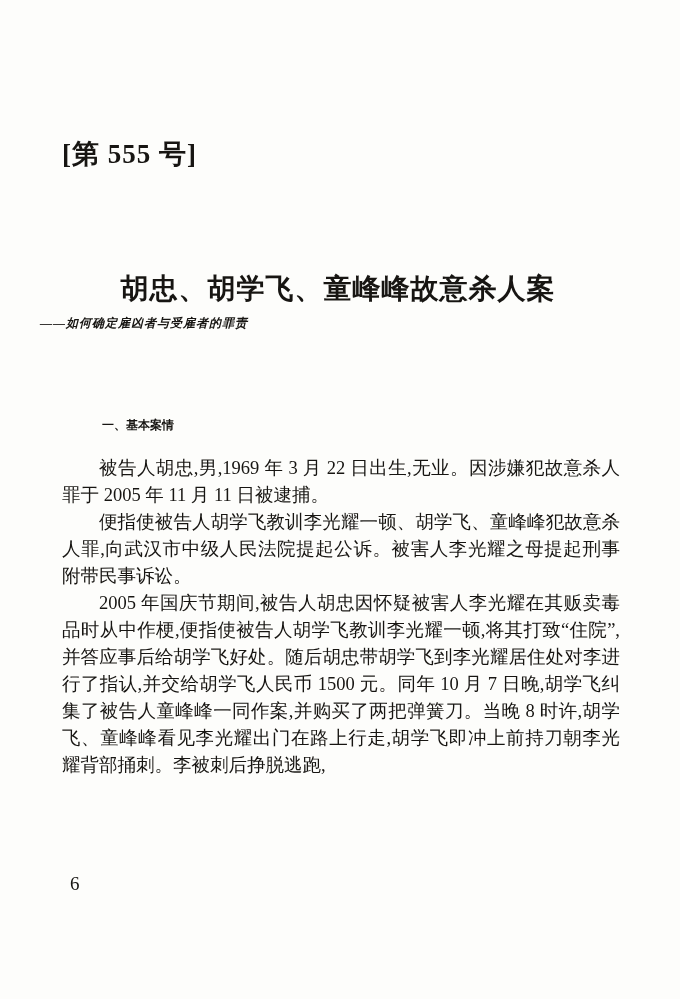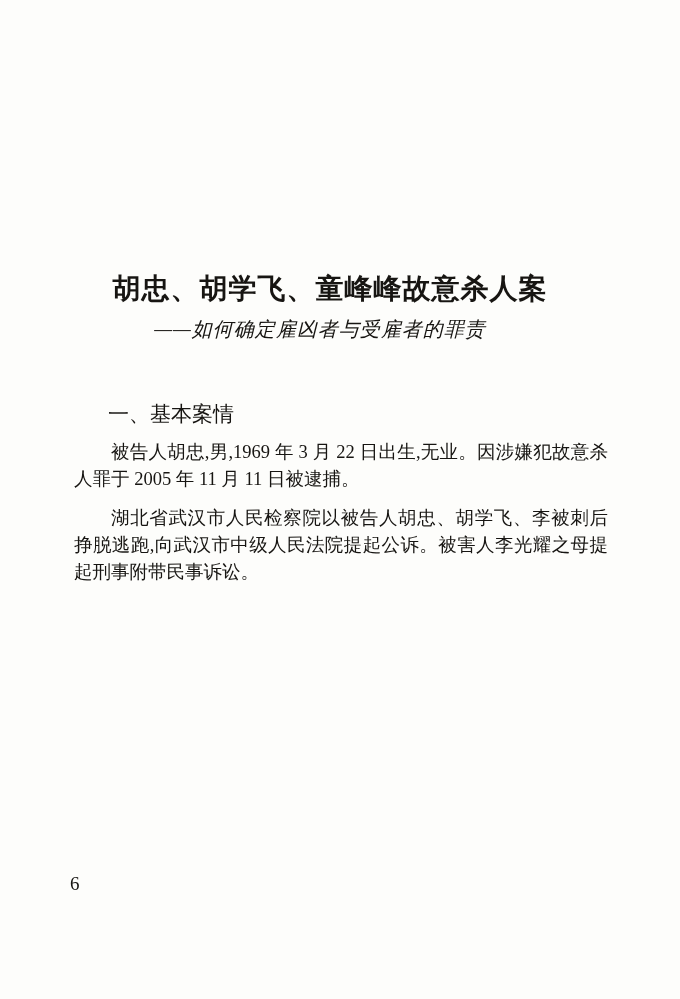--- a/index.html
+++ b/index.html
@@ -20,83 +20,85 @@
     position: absolute;
     left: 62px;
     top: 136px;
     font-size: 27px;
     font-weight: bold;
     letter-spacing: 1px;
     white-space: nowrap;
   }
   .case-title {
     position: absolute;
-    left: 40px;
+    left: 48px;
     top: 272px;
     width: 580px;
     margin: 0;
     text-align: center;
     font-family: "Liberation Sans", sans-serif;
     font-weight: 900;
     font-size: 28px;
     line-height: 1.2;
     letter-spacing: 1px;
   }
   .case-subtitle {
     position: absolute;
     left: 40px;
     top: 316px;
     width: 560px;
-    text-align: center;
+    text-align: left;
     font-style: italic;
-    font-weight: normal;
-    font-size: 20px;
+    font-weight: bold;
+    font-size: 12px;
     line-height: 1.3;
     letter-spacing: 1px;
   }
   .body-text {
     position: absolute;
     left: 62px;
     top: 396px;
     width: 558px;
     font-size: 18.5px;
     line-height: 27px;
     text-align: justify;
   }
   .section-heading {
-    margin: 4px;
+    margin: 16px;
     font-family: "Liberation Sans", sans-serif;
-    font-weight: normal;
-    font-size: 21px;
+    font-weight: bold;
+    font-size: 12px;
     line-height: 27px;
     text-indent: 2em;
   }
   .body-text p {
-    margin: 12px;
+    margin: 0;
     text-indent: 2em;
   }
   .page-number {
     position: absolute;
     left: 70px;
     top: 872px;
     font-size: 19px;
     line-height: 24px;
   }
 </style>
 </head>
 <body>
 
 <div class="page">
 
+  <div class="case-number">[第 555 号]</div>
 
   <h1 class="case-title">胡忠、胡学飞、童峰峰故意杀人案</h1>
 
   <div class="case-subtitle">——如何确定雇凶者与受雇者的罪责</div>
 
   <div class="body-text">
     <h2 class="section-heading">一、基本案情</h2>
     <p>被告人胡忠,男,1969 年 3 月 22 日出生,无业。因涉嫌犯故意杀人罪于 2005 年 11 月 11 日被逮捕。</p>
-    <p>湖北省武汉市人民检察院以被告人胡忠、胡学飞、李被刺后挣脱逃跑,向武汉市中级人民法院提起公诉。被害人李光耀之母提起刑事附带民事诉讼。</p>
+    <p>便指使被告人胡学飞教训李光耀一顿、胡学飞、童峰峰犯故意杀人罪,向武汉市中级人民法院提起公诉。被害人李光耀之母提起刑事附带民事诉讼。</p>
+    <p>2005 年国庆节期间,被告人胡忠因怀疑被害人李光耀在其贩卖毒品时从中作梗,便指使被告人胡学飞教训李光耀一顿,将其打致“住院”,并答应事后给胡学飞好处。随后胡忠带胡学飞到李光耀居住处对李进行了指认,并交给胡学飞人民币 1500 元。同年 10 月 7 日晚,胡学飞纠集了被告人童峰峰一同作案,并购买了两把弹簧刀。当晚 8 时许,胡学飞、童峰峰看见李光耀出门在路上行走,胡学飞即冲上前持刀朝李光耀背部捅刺。李被刺后挣脱逃跑,</p>
   </div>
 
   <div class="page-number">6</div>
 
 </div>
 
 </body></html>

